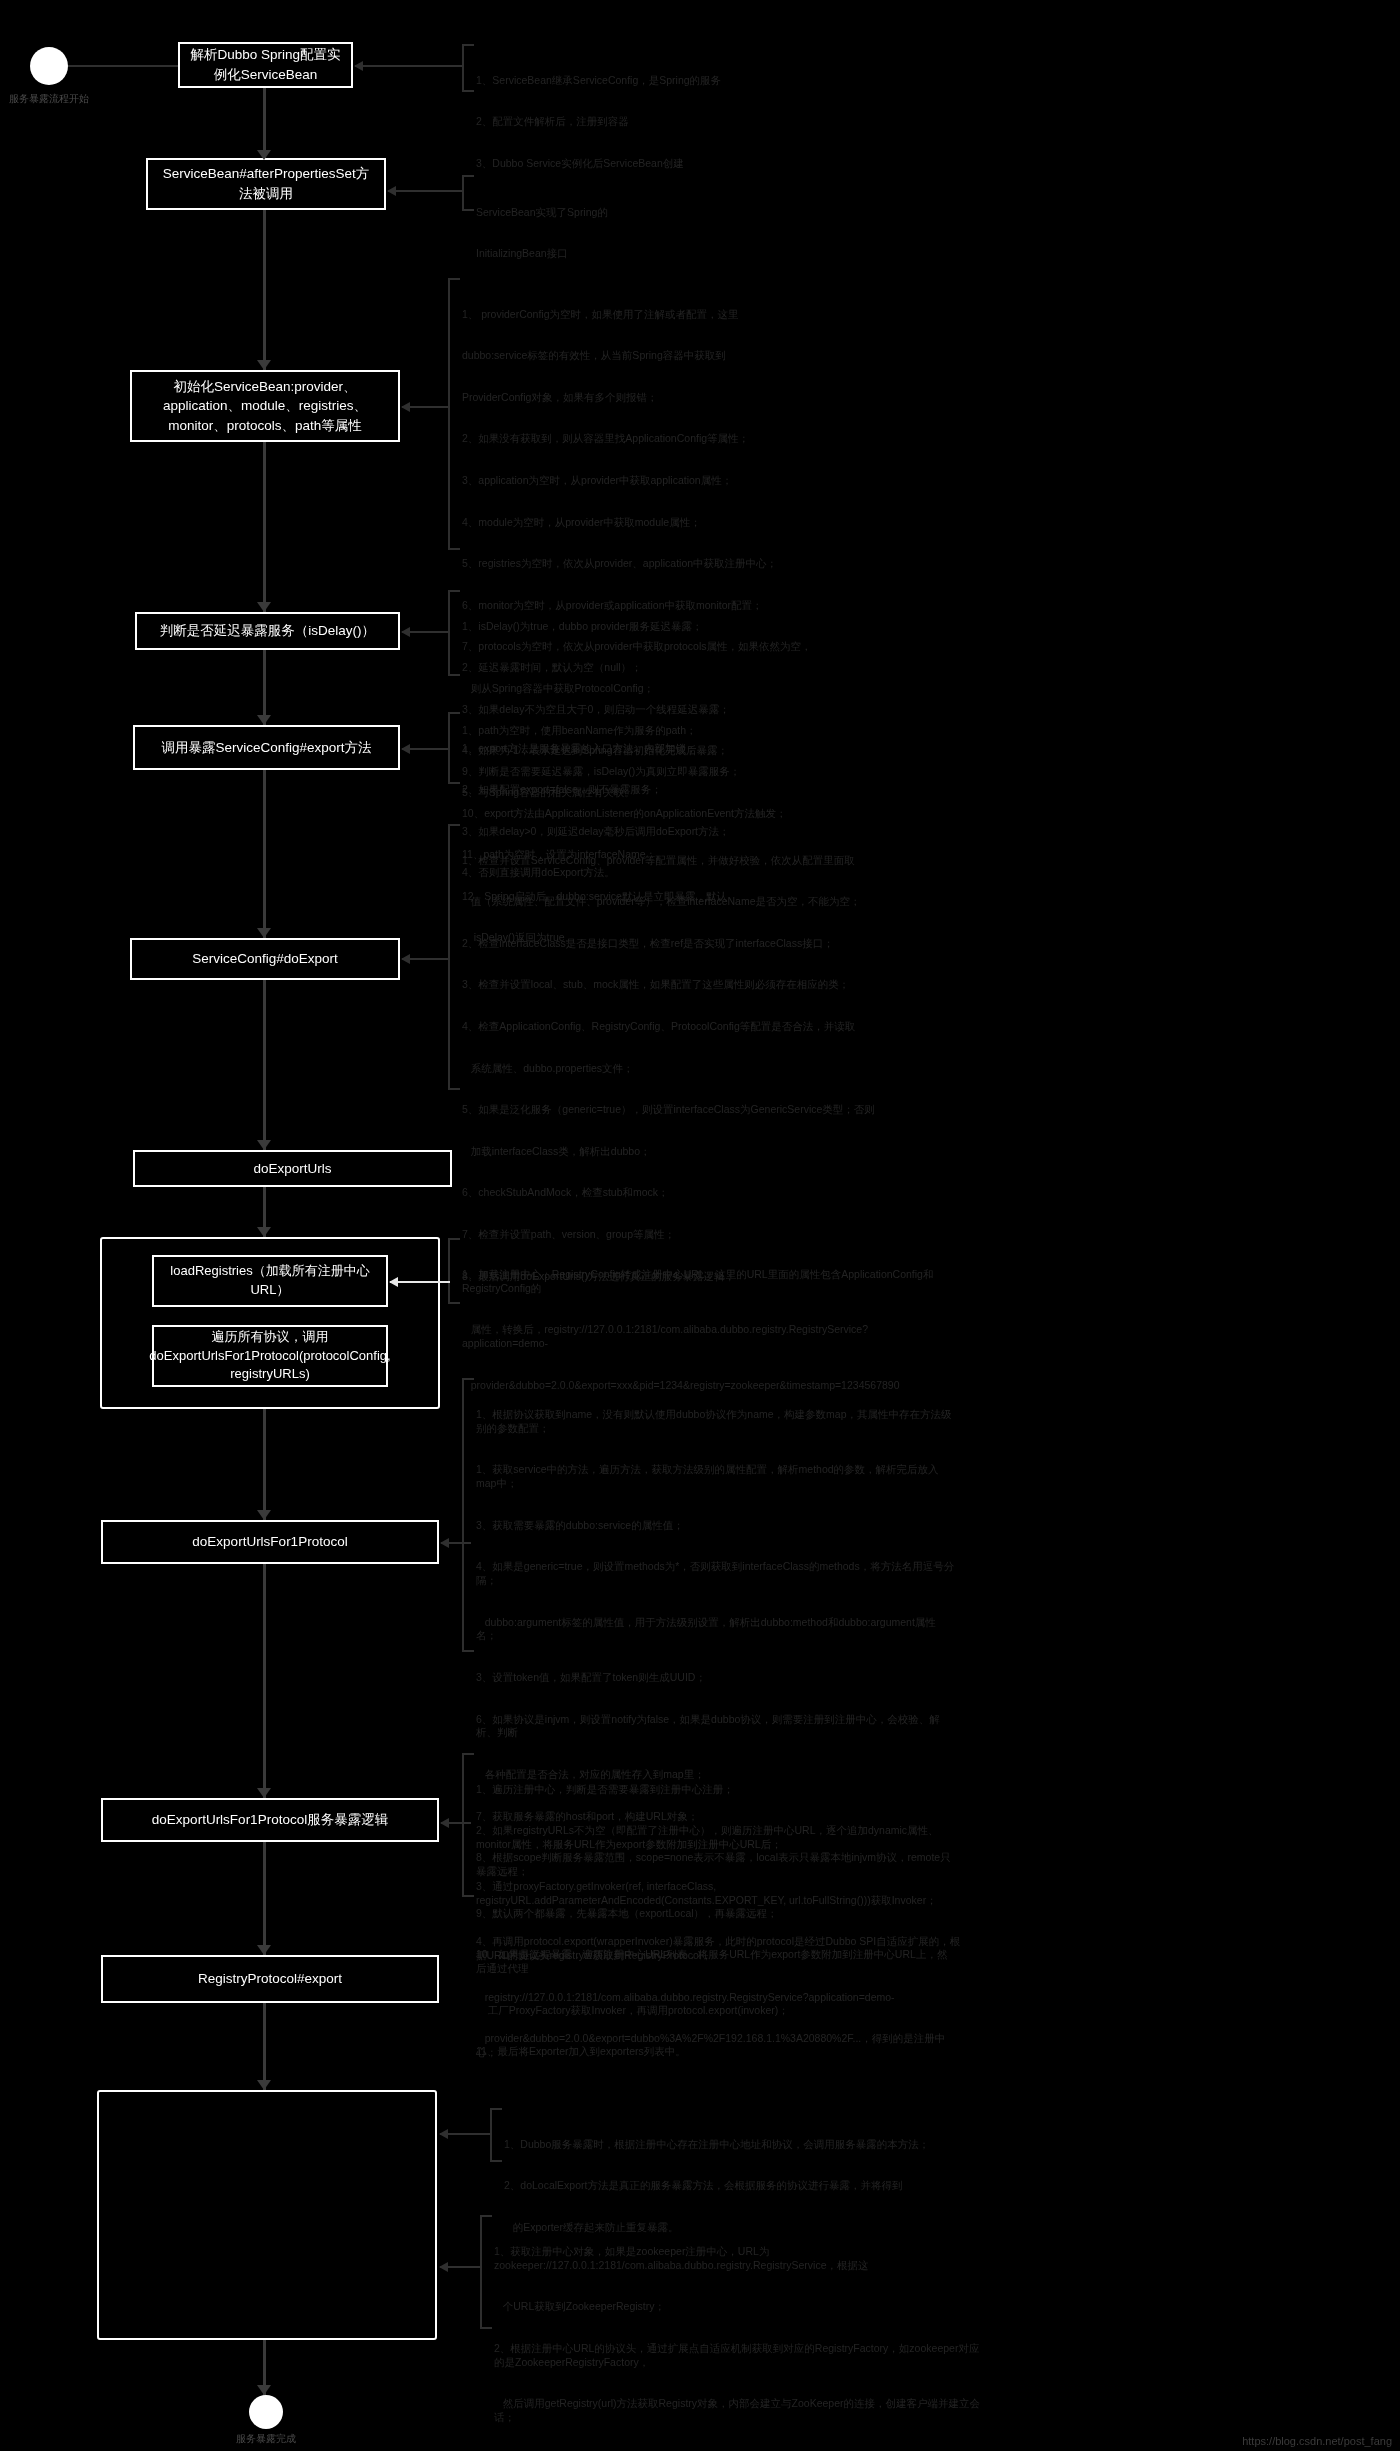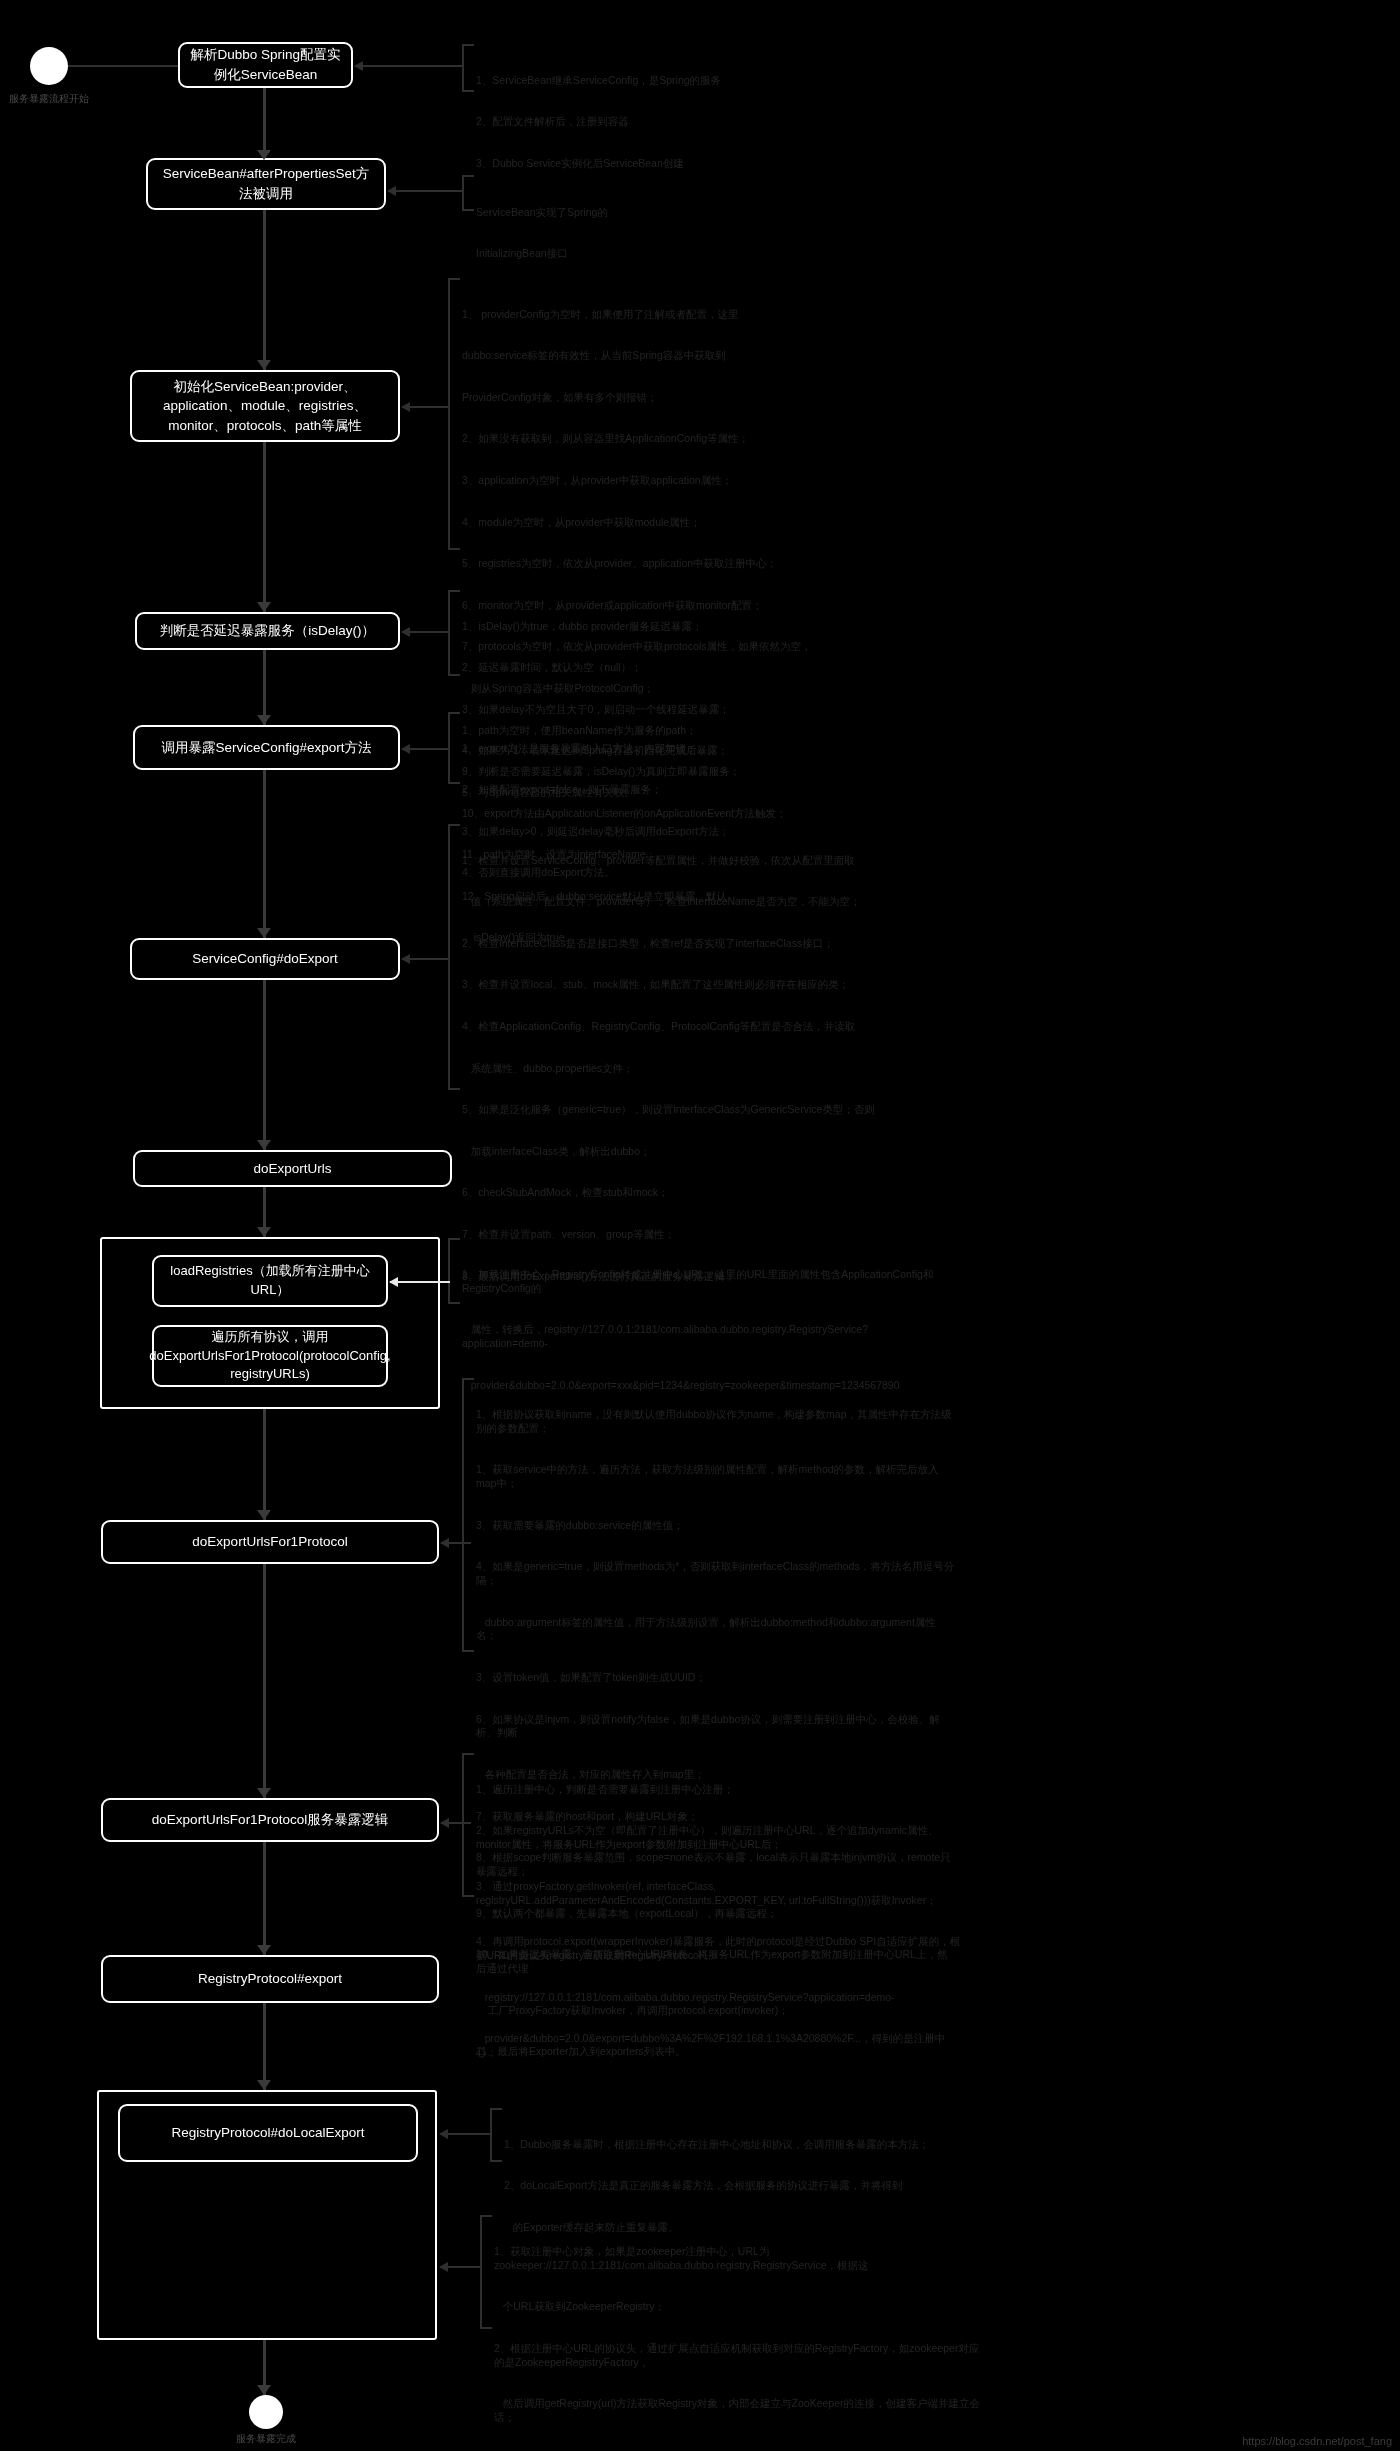--- a/index.html
+++ b/index.html
@@ -3,21 +3,21 @@
 <meta charset="utf-8">
 <style>
   html,body{margin:0;padding:0;background:#000;}
   body{width:1400px;height:2451px;position:relative;font-family:"Liberation Sans",sans-serif;color:#fff;overflow:hidden;}
   .canvas{position:absolute;left:0;top:0;width:1400px;height:2451px;}
 
   
   .spine{position:absolute;left:263px;top:70px;width:3px;height:2355px;background:#3a3a3a;}
 
   
-  .node{position:absolute;background:#000;border:2px solid #ffffff;border-radius:9px;
+  .node{position:absolute;background:#000;border:2px solid #ffffff;border-radius:0;
         display:flex;align-items:center;justify-content:center;text-align:center;
         font-size:13.5px;line-height:1.45;color:#ffffff;padding:6px 10px;box-sizing:border-box;}
   .node.small{font-size:13px;}
 
   
   .term{position:absolute;border-radius:50%;background:#ffffff;}
   .term-label{position:absolute;font-size:10px;color:#4b4b4b;text-align:center;white-space:nowrap;}
 
   
   .groupbox{position:absolute;border:2px solid #ffffff;border-radius:3px;background:#000;box-sizing:border-box;}
@@ -66,21 +66,20 @@
 
   <div class="groupbox" style="left:100px;top:1237px;width:340px;height:172px;"></div>
   <div class="node small" style="left:152px;top:1255px;width:236px;height:52px;">loadRegistries（加载所有注册中心URL）</div>
   <div class="node small" style="left:152px;top:1325px;width:236px;height:62px;">遍历所有协议，调用doExportUrlsFor1Protocol(protocolConfig, registryURLs)</div>
 
   <div class="node" style="left:101px;top:1520px;width:338px;height:44px;">doExportUrlsFor1Protocol</div>
   <div class="node" style="left:101px;top:1798px;width:338px;height:44px;">doExportUrlsFor1Protocol服务暴露逻辑</div>
   <div class="node" style="left:101px;top:1955px;width:338px;height:48px;">RegistryProtocol#export</div>
 
   <div class="bigbox" style="left:97px;top:2090px;width:340px;height:250px;"></div>
-  <div class="node" style="left:118px;top:2104px;width:300px;height:58px;">RegistryProtocol#doLocalExport</div>
 
   <div class="term" style="left:249px;top:2395px;width:34px;height:34px;"></div>
   <div class="term-label" style="left:215px;top:2432px;width:102px;">服务暴露完成</div>
 
   <div class="spinearrow" style="left:257px;top:150px;"></div>
   <div class="spinearrow" style="left:257px;top:360px;"></div>
   <div class="spinearrow" style="left:257px;top:602px;"></div>
   <div class="spinearrow" style="left:257px;top:715px;"></div>
   <div class="spinearrow" style="left:257px;top:928px;"></div>
   <div class="spinearrow" style="left:257px;top:1140px;"></div>

